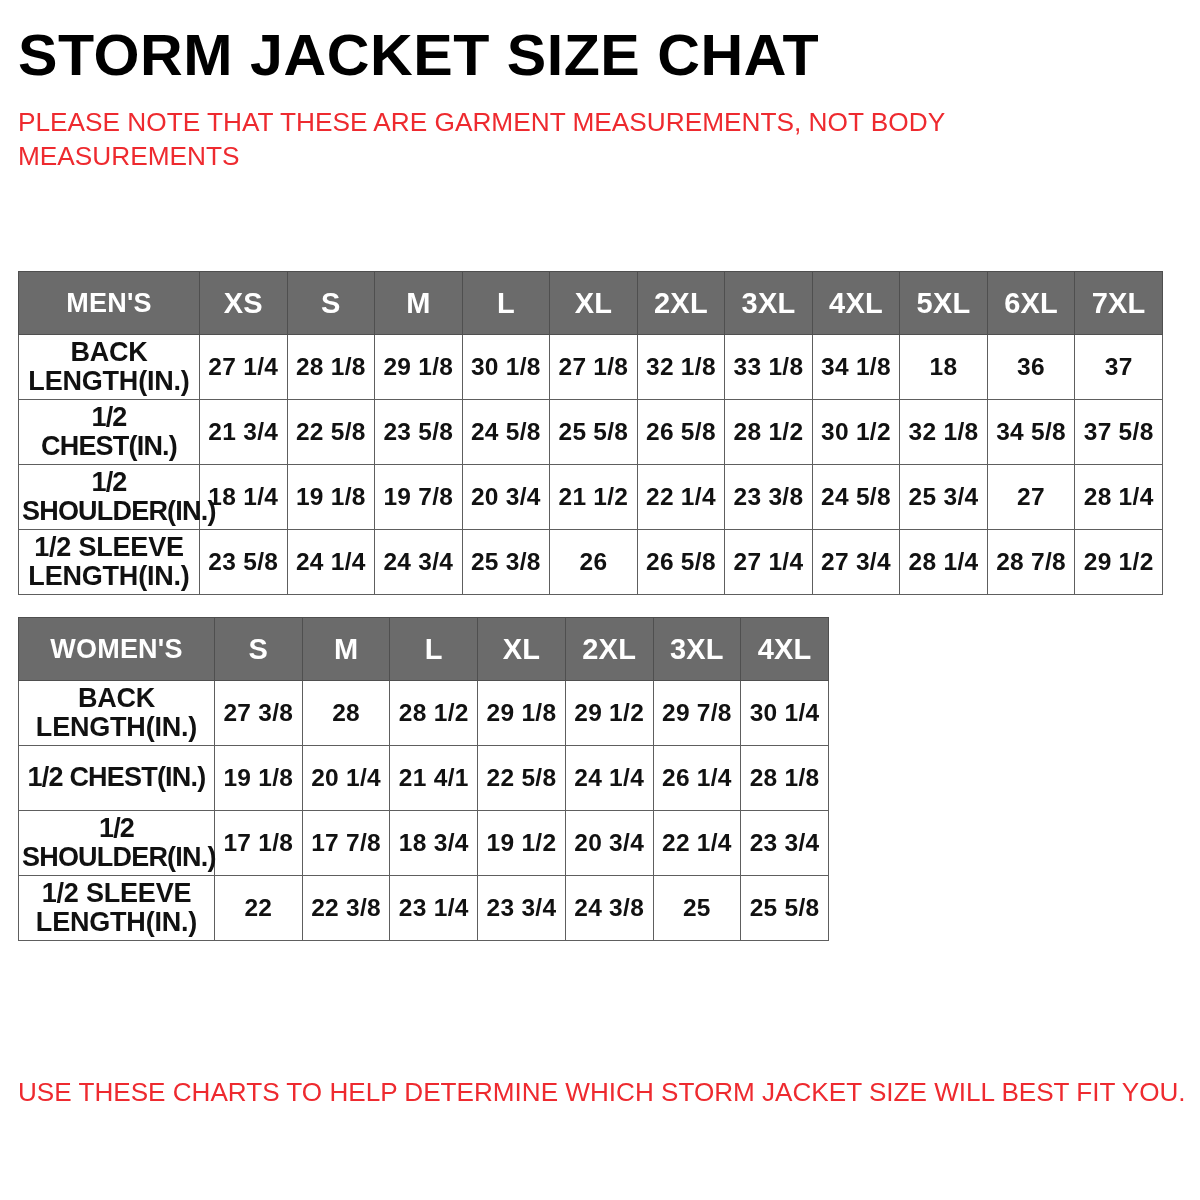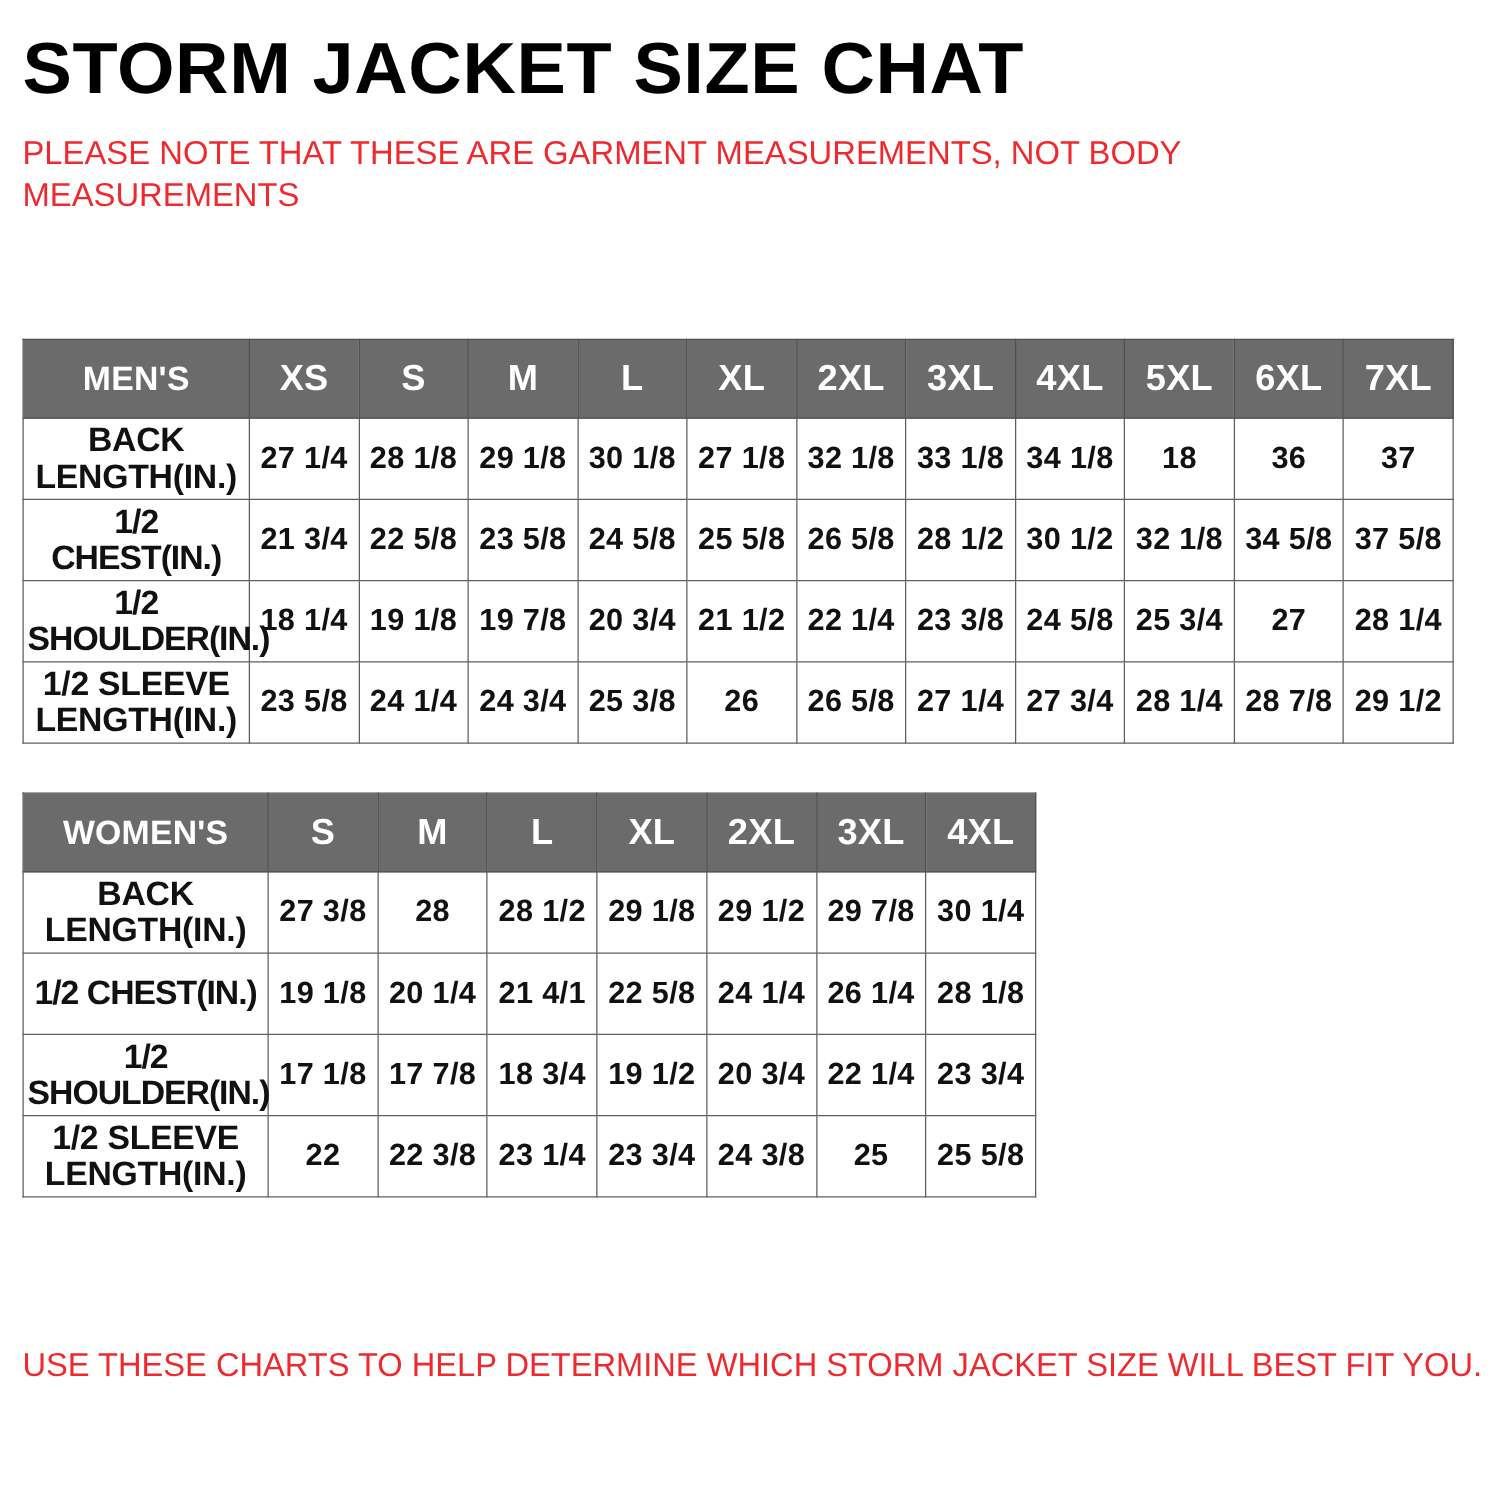--- a/index.html
+++ b/index.html
@@ -62,21 +62,21 @@
     line-height: 1.2;
     color: #ee2a2f;
     white-space: nowrap;
     transform: scaleX(0.985);
     transform-origin: left top;
   }
 
   
   .table-wrap { position: absolute; left: 18px; }
   #mens-table-wrap  { top: 271px; width: 1145px; }
-  #womens-table-wrap{ top: 634px; width: 811px; }
+  #womens-table-wrap{ top: 617px; width: 811px; }
 
   table.size-table {
     border-collapse: collapse;
     table-layout: fixed;
     width: 100%;
     background: #ffffff;
   }
   table.size-table td,
   table.size-table th {
     border: 1.6px solid #5e5e5e;

